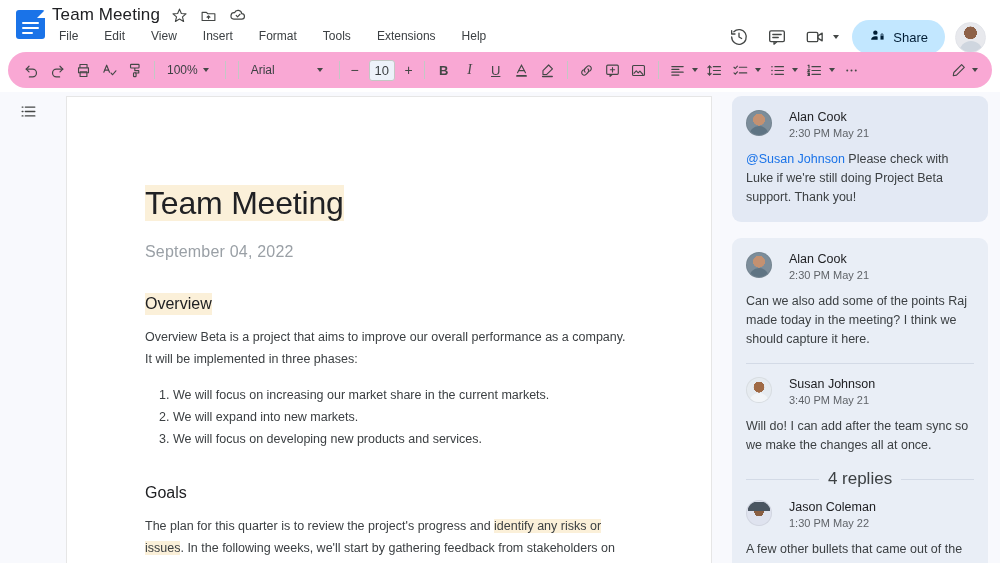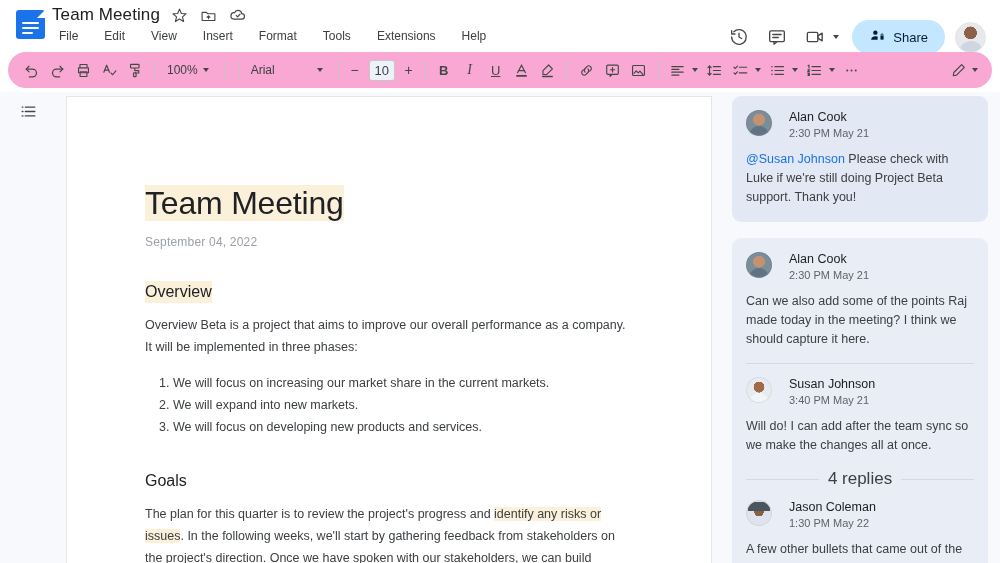--- a/index.html
+++ b/index.html
@@ -108,21 +108,21 @@
   .page {
     position: absolute; left: 66px; top: 4px; width: 646px; height: 470px;
     background: #ffffff; border: 1px solid #e6e6e6; border-bottom: none;
   }
   .page-inner { padding: 86px 76px 0 78px; }
 
   .doc-h1 {
     font-size: 32px; font-weight: 400; color: #202124; letter-spacing: -.2px;
     line-height: 40px; display: inline; background: #fbf0d9; box-decoration-break: clone;
   }
-  .doc-date { margin-top: 12px; font-size: 12px; color: #9aa0a6; letter-spacing: .2px; }
+  .doc-date { margin-top: 20px; font-size: 16px; color: #9aa0a6; letter-spacing: .2px; }
   .doc-h2 {
     margin-top: 32px; font-size: 16px; font-weight: 400; color: #202124;
     display: inline-block; background: #fbf0d9; line-height: 22px;
   }
   .doc-h2.plain { background: transparent; }
   .doc-p { margin-top: 11px; font-size: 12.5px; line-height: 22px; color: #3c4043; }
   .hl { background: #fbf0d9; }
   .doc-ol { margin: 14px 0 0 20px; padding-left: 8px; }
   .doc-ol li { font-size: 12.5px; line-height: 22px; color: #3c4043; }
 

